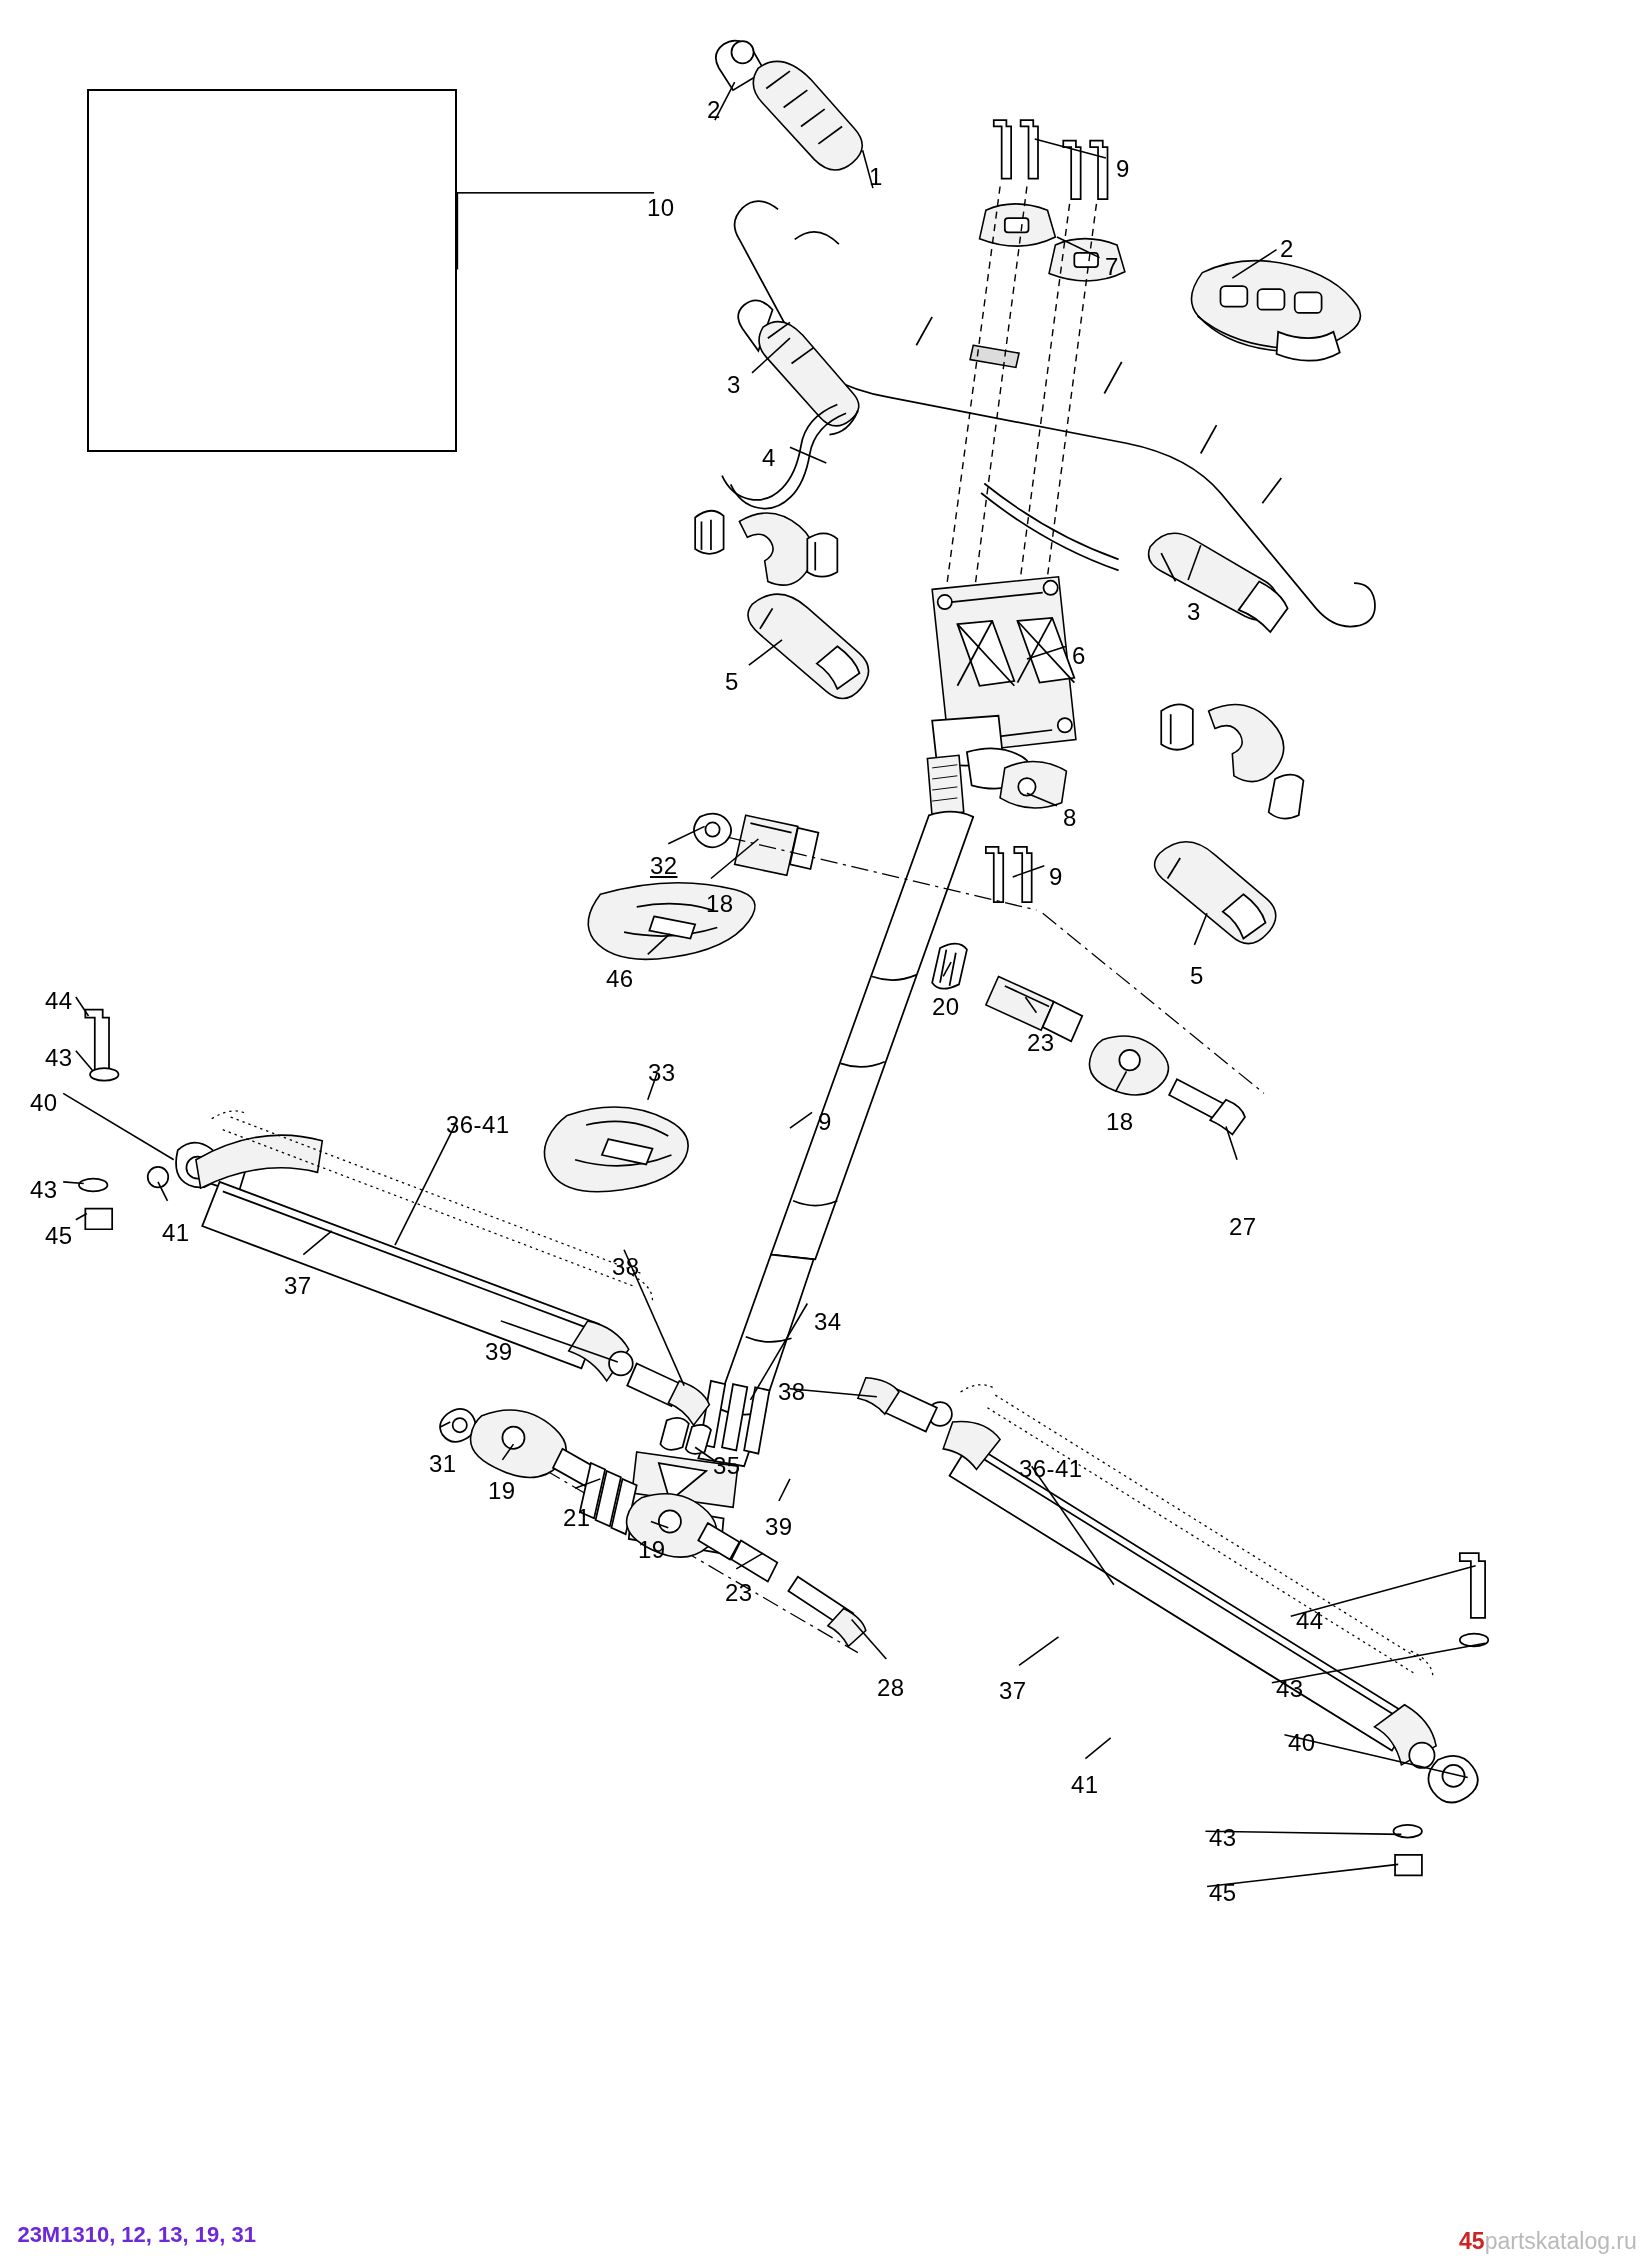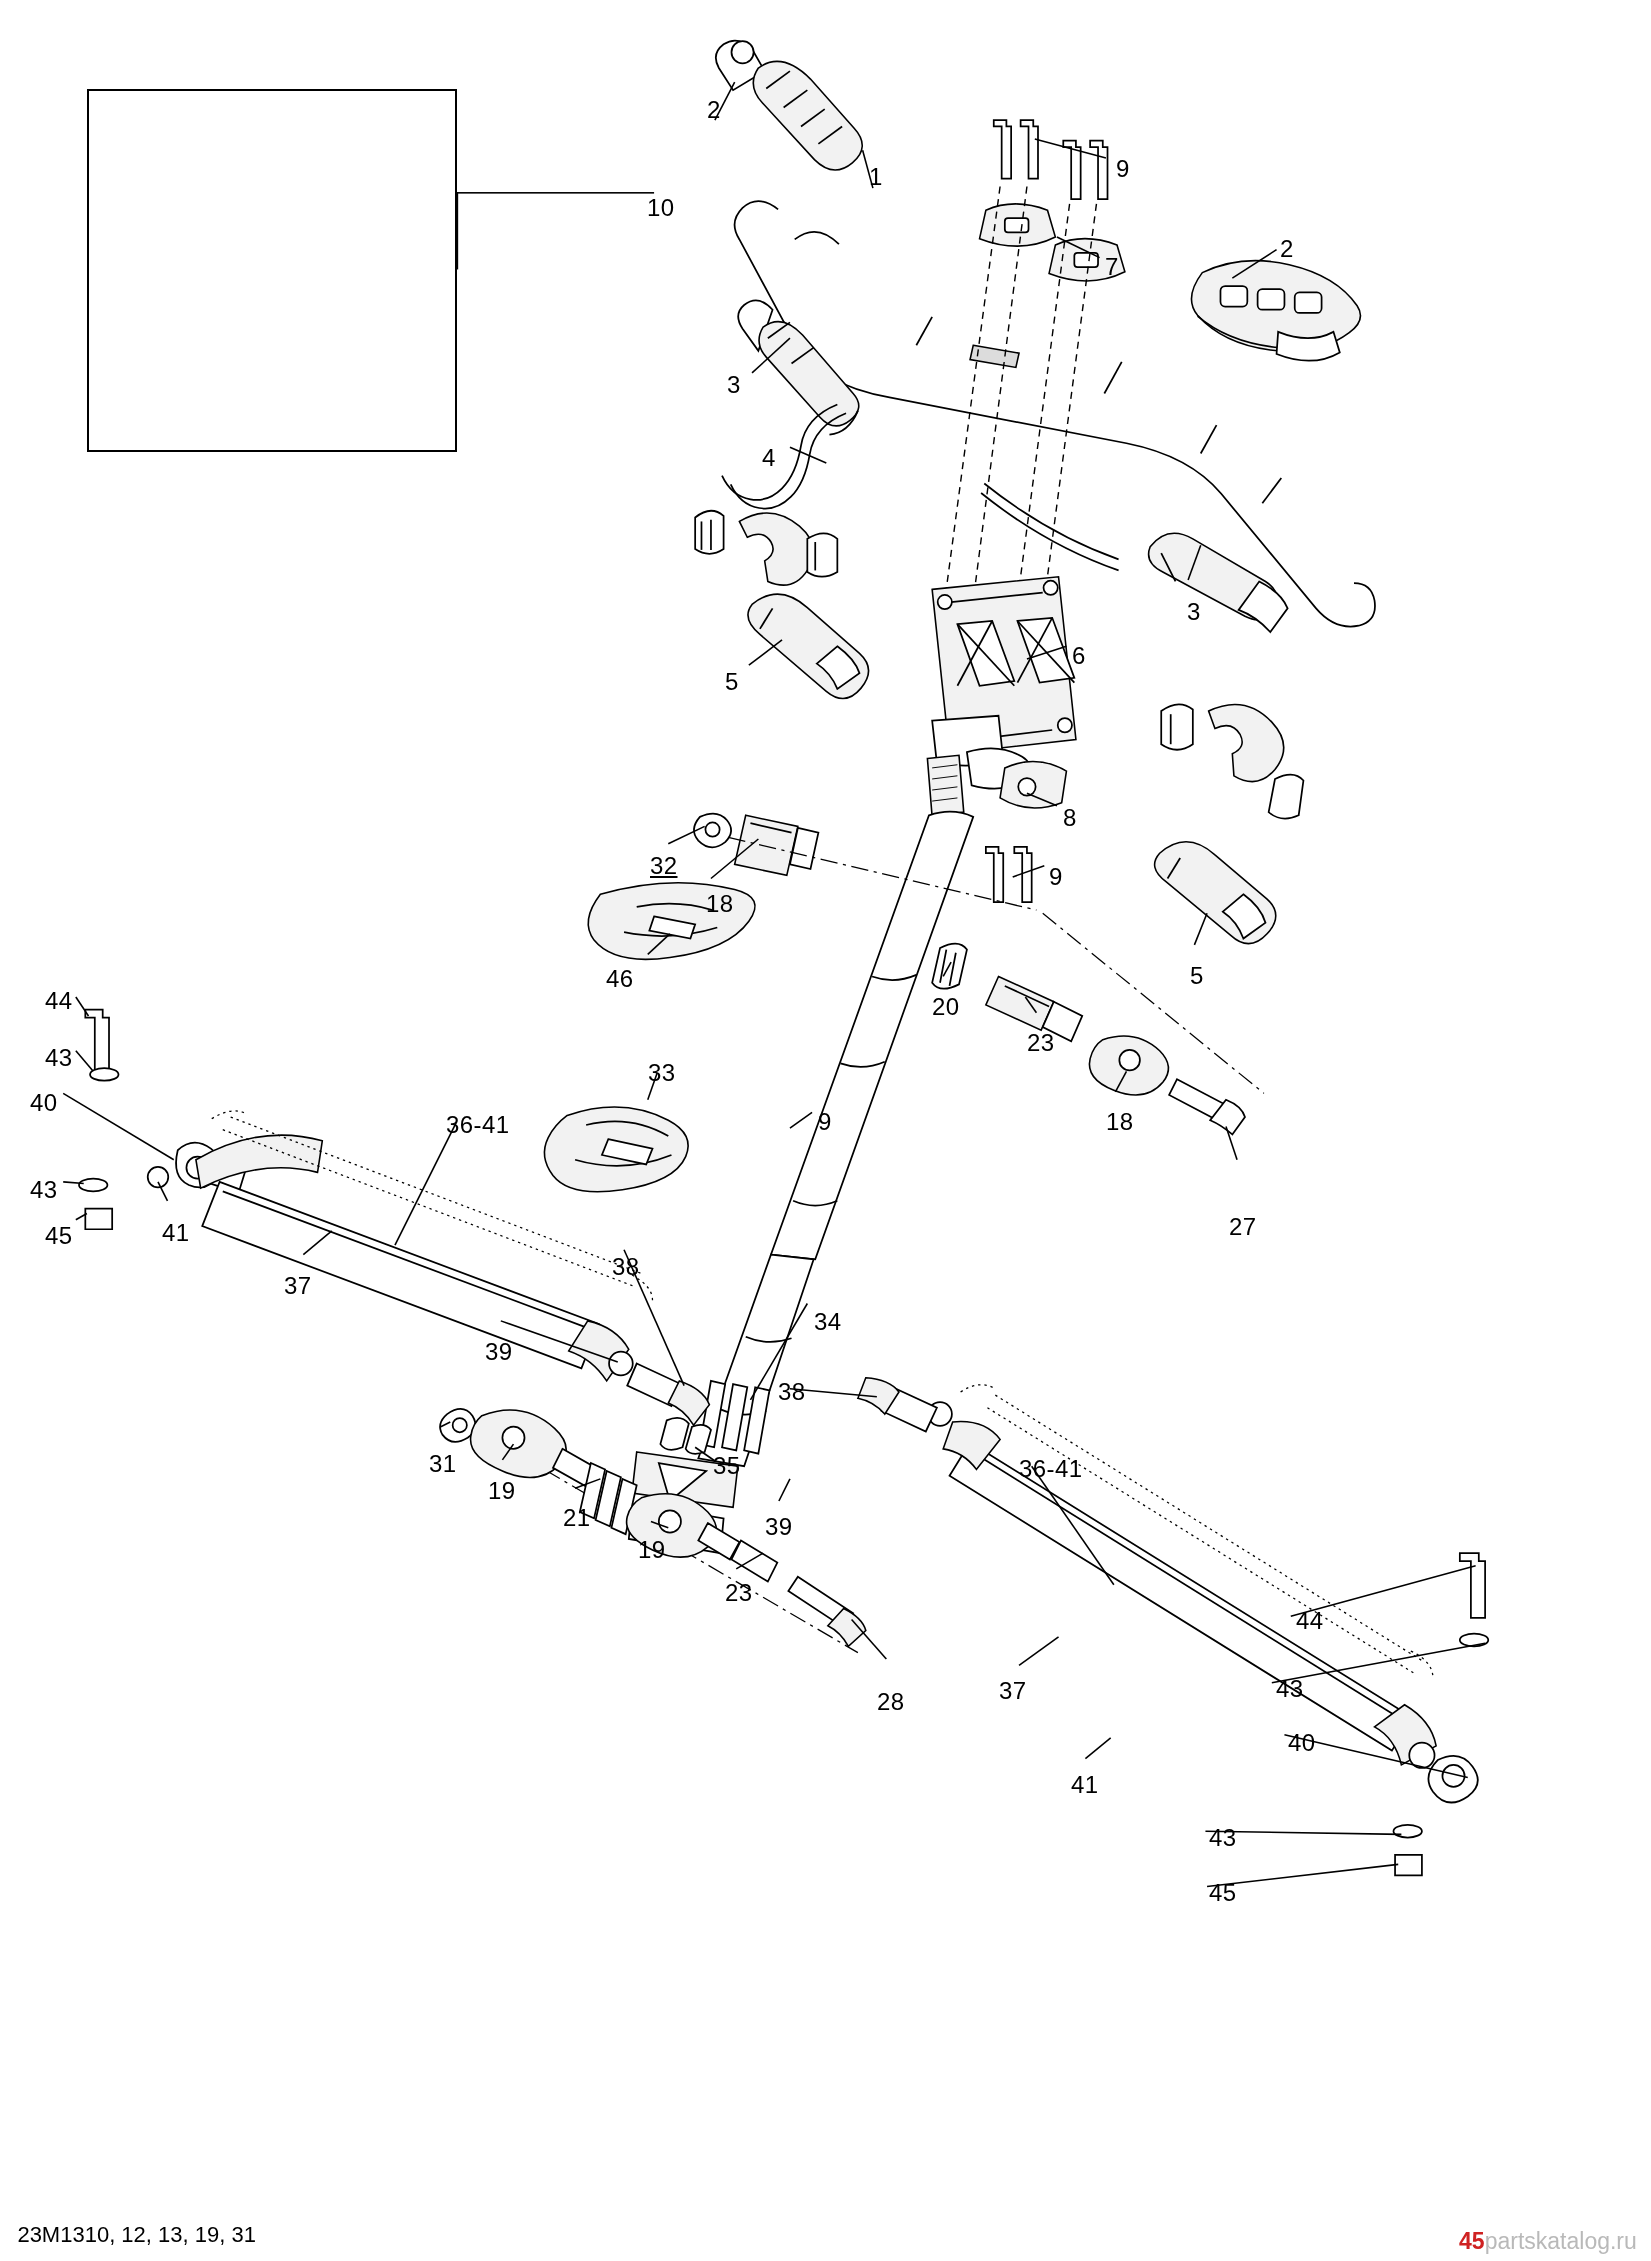--- a/index.html
+++ b/index.html
@@ -40,22 +40,23 @@
     font-size: 23px;
     color: #b9b9b9;
     white-space: nowrap;
   }
   .wm .red { color: #cf2222; font-weight: bold; }
   .footer-code {
     position: absolute;
     left: 17.4px;
     bottom: 12.6px;
     font-size: 22px;
-    color: #000000;
+    color: #6d28d9;
     white-space: nowrap;
+    font-weight: bold;
   }
   .inset-box {
     position: absolute;
     left: 87px;
     top: 89px;
     width: 370px;
     height: 363px;
     border: 2.4px solid #000;
     background: #fff;
     box-sizing: border-box;
@@ -423,21 +424,21 @@
       <div class="callout" style="left: 818px; top: 1108px;">9</div>
       <div class="callout" style="left: 814px; top: 1308px;">34</div>
       <div class="callout" style="left: 429px; top: 1450px;">31</div>
       <div class="callout" style="left: 488px; top: 1477px;">19</div>
       <div class="callout" style="left: 563px; top: 1504px;">21</div>
       <div class="callout" style="left: 638px; top: 1536px;">19</div>
       <div class="callout" style="left: 713px; top: 1452px;">35</div>
       <div class="callout" style="left: 778px; top: 1378px;">38</div>
       <div class="callout" style="left: 765px; top: 1513px;">39</div>
       <div class="callout" style="left: 725px; top: 1579px;">23</div>
-      <div class="callout" style="left: 877px; top: 1674px; margin-top: 14px;">28</div>
+      <div class="callout" style="left: 877px; top: 1674px;">28</div>
       <div class="callout" style="left: 999px; top: 1677px;">37</div>
       <div class="callout" style="left: 1019px; top: 1455px;">36-41</div>
       <div class="callout" style="left: 1071px; top: 1771px;">41</div>
       <div class="callout" style="left: 1296px; top: 1607px;">44</div>
       <div class="callout" style="left: 1276px; top: 1675px;">43</div>
       <div class="callout" style="left: 1288px; top: 1729px;">40</div>
       <div class="callout" style="left: 1209px; top: 1824px;">43</div>
       <div class="callout" style="left: 1209px; top: 1879px;">45</div>
     </div>
 

